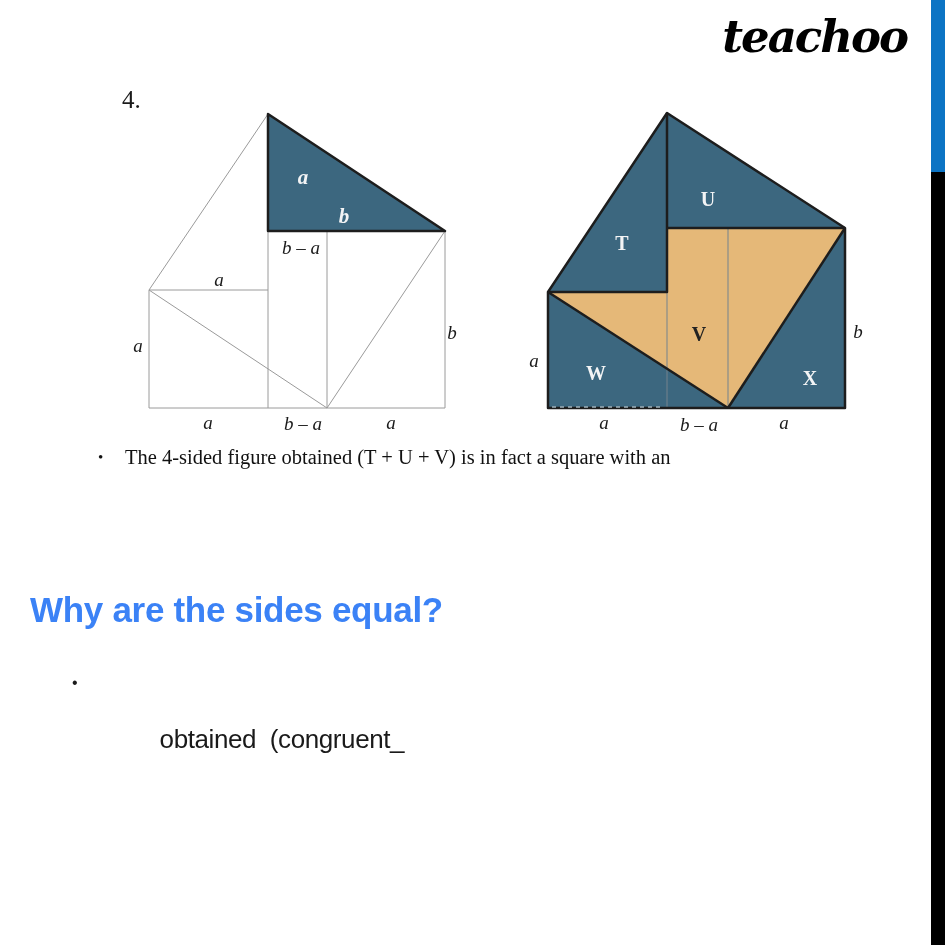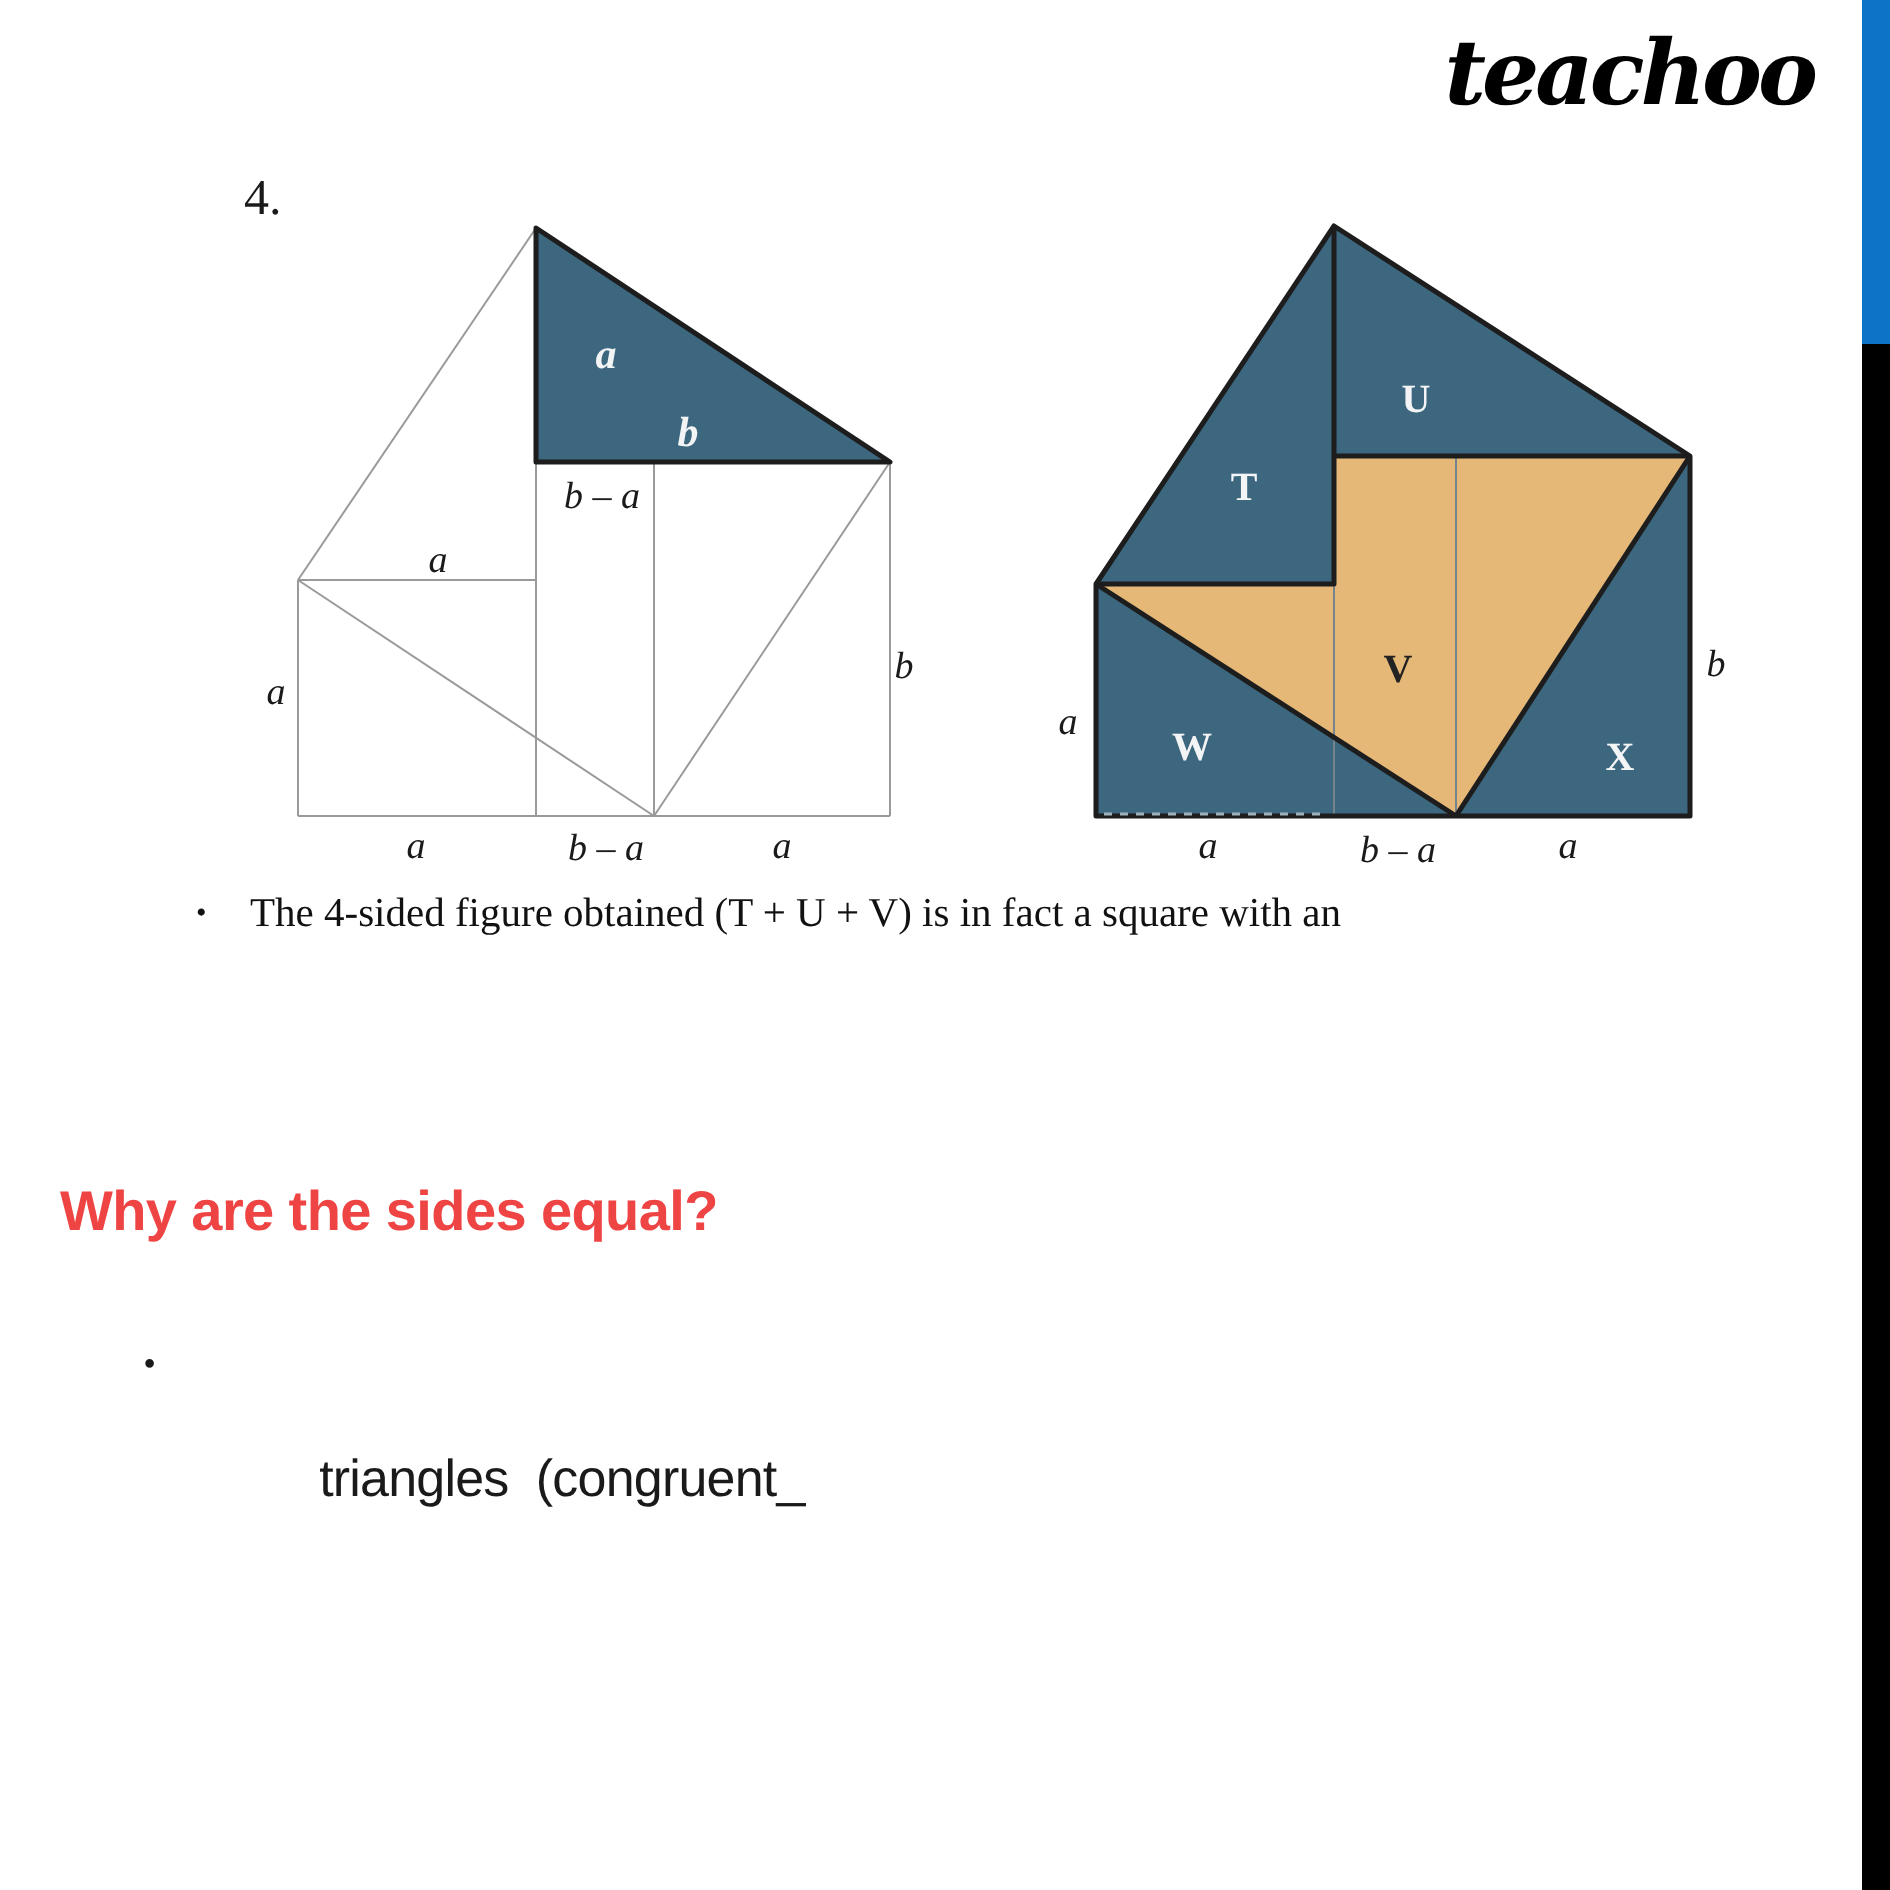--- a/index.html
+++ b/index.html
@@ -34,21 +34,21 @@
   
   .note{
     position:absolute;left:98px;top:444px;width:780px;display:flex;
     font-family:"Liberation Serif",serif;font-size:20.5px;line-height:27px;color:#111;
   }
   .note .dot{width:27px;font-size:15px;line-height:27px;}
   .note .line{white-space:pre;text-align:center;}
   
   .why-heading{
     position:absolute;left:30px;top:590px;
-    font-size:28px;font-weight:bold;color:#ef4444;letter-spacing:-0.3px;
+    font-size:35px;font-weight:bold;color:#3b82f6;letter-spacing:-0.3px;
   }
   
   .bullets{position:absolute;left:72px;top:654px;width:860px;}
   .bullet{display:flex;}
   .bullet .dot{width:33px;font-size:16px;line-height:57px;color:#1a1a1a;}
   .bullet .content{font-size:26px;line-height:57px;letter-spacing:-0.4px;color:#1a1a1a;}
   .bullet .line{white-space:pre;}
   .serif{font-family:"Liberation Serif",serif;letter-spacing:0;}
 </style>
 </head>
@@ -131,18 +131,18 @@
 </div>
 
 <div class="why-heading">Why are the sides equal?</div>
 
 <div class="bullets">
 
   <div class="bullet">
     <span class="dot">•</span>
     <div class="content">
       <div class="line">
-        <span>triangles  (congruent_</span>
+        <span>obtained  (congruent_</span>
       </div>
     </div>
   </div>
 
 </div>
 
 </body></html>

